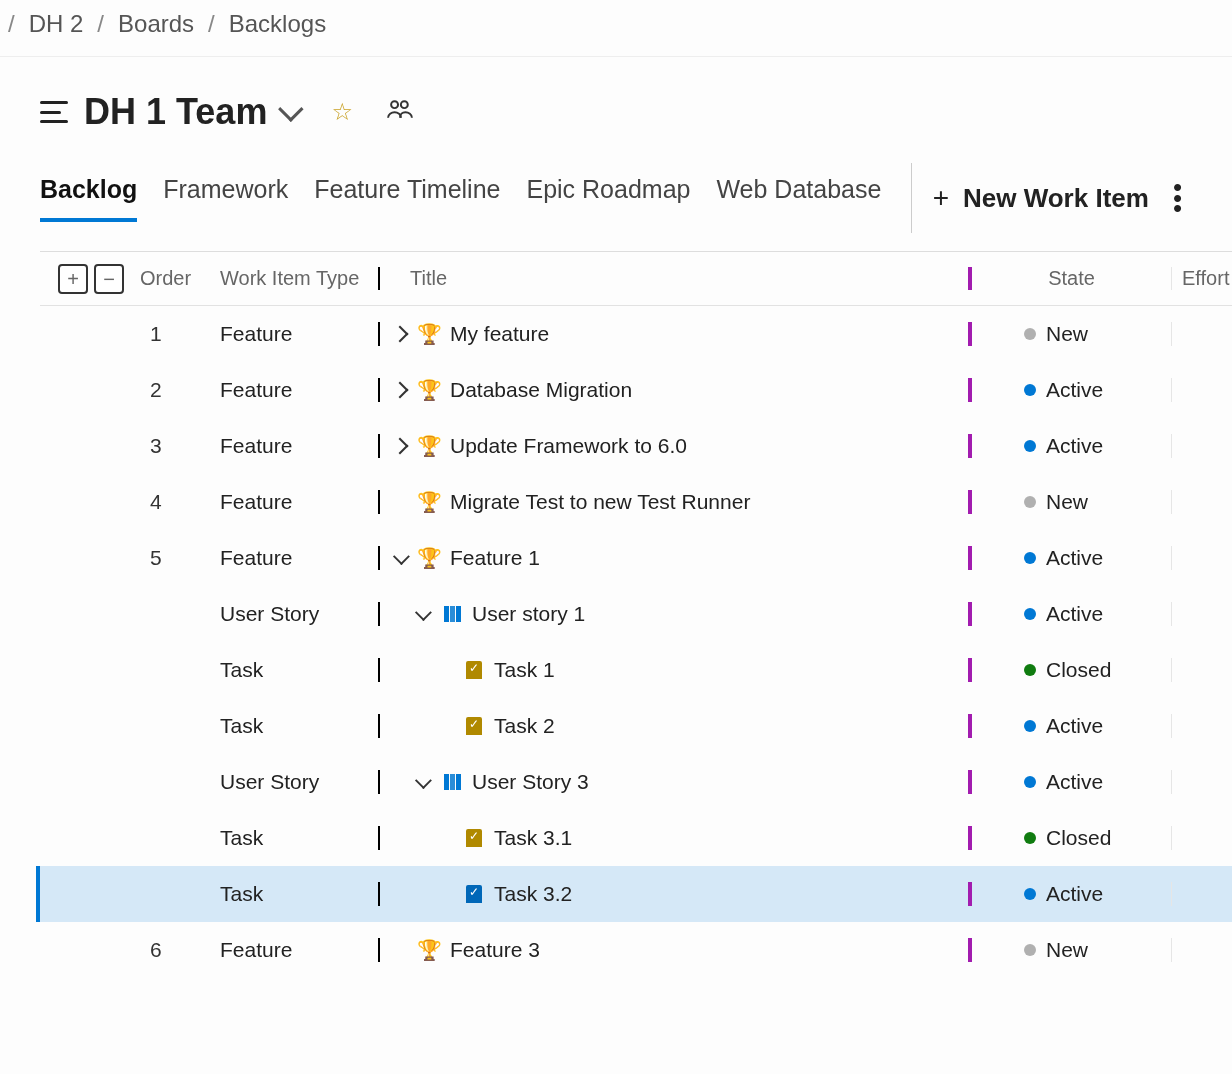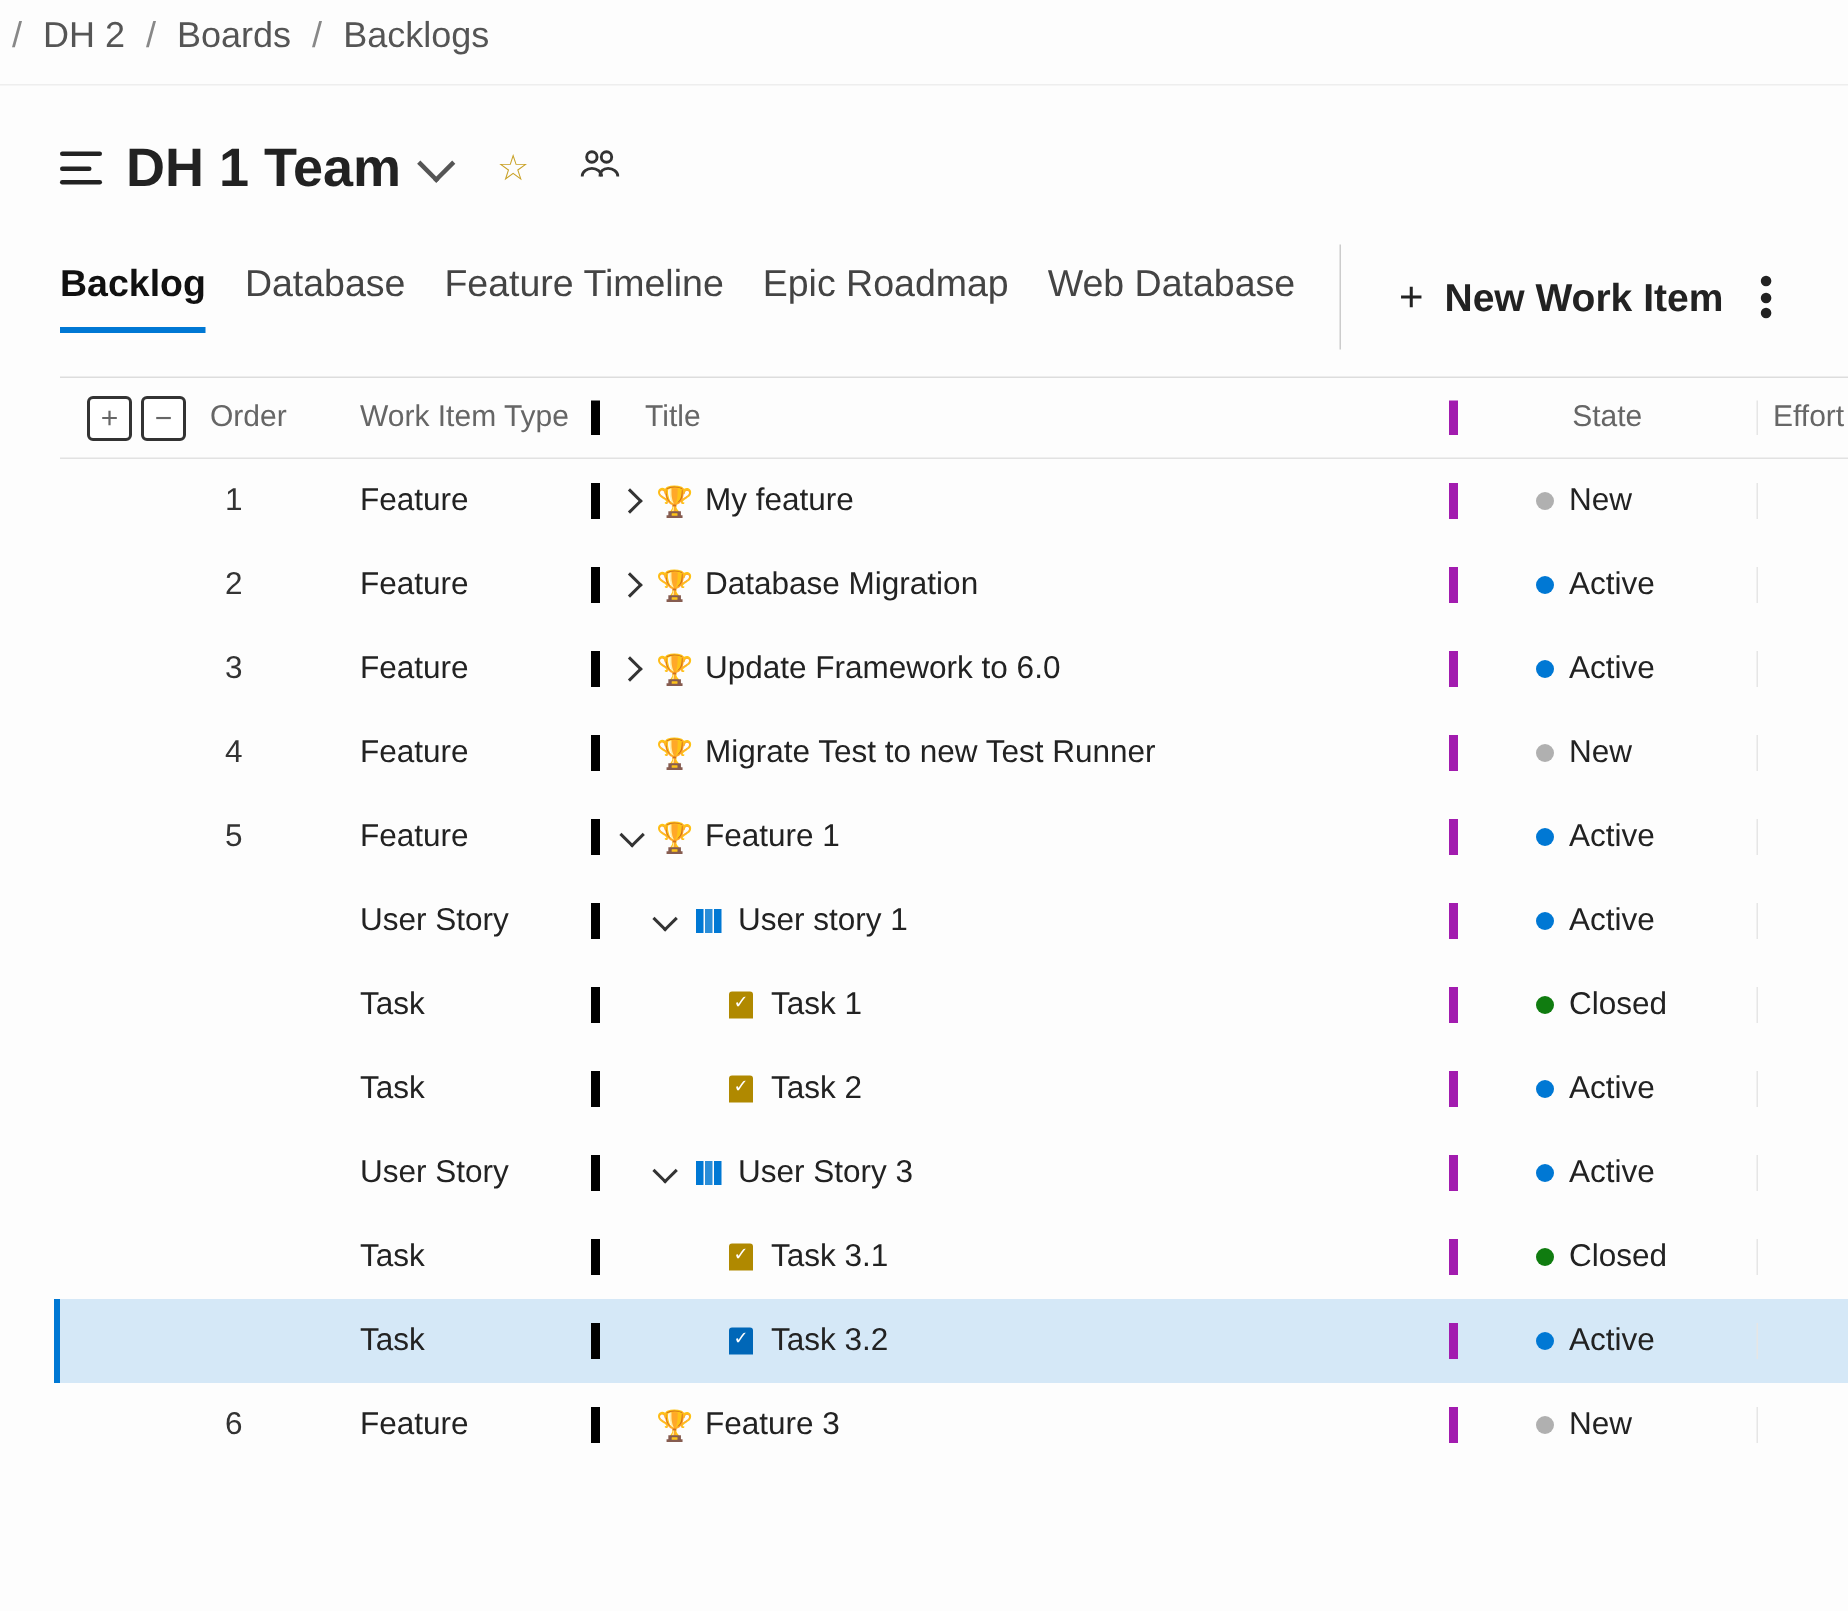--- a/index.html
+++ b/index.html
@@ -90,22 +90,22 @@
   .grid-head {
     display: flex;
     align-items: center;
     height: 54px;
     color: #666;
     font-size: 20px;
     border-bottom: 1px solid #e2e2e2;
   }
   .col-expand { width: 100px; display:flex; align-items:center; gap:6px; padding-left:18px;}
   .col-order  { width: 80px; text-align:left; }
-  .col-type   { width: 160px; border-right: 6px solid #000000; margin-left: 20px; }
-  .col-title  { flex: 1; padding-left: 30px; border-right: 6px solid #a21caf;}
+  .col-type   { width: 160px; border-right: 2px solid #000000; }
+  .col-title  { flex: 1; padding-left: 30px; border-right: 4px solid #a21caf;}
   .col-state  { width: 200px; text-align: center; border-right: 1px solid #e6e6e6;}
   .col-effort { width: 60px; padding-left: 10px; }
 
   .exp-btn {
     width: 30px; height: 30px; border: 2px solid #333; border-radius: 4px;
     display:flex; align-items:center; justify-content:center;
     font-size: 20px; line-height: 1; cursor: pointer; background:#fff;
   }
 
   .row {
@@ -175,21 +175,21 @@
         <circle cx="16" cy="6" r="3.2"></circle>
       <path d="M1 18c0-3 3-5 6-5s6 2 6 5"></path>
         <path d="M12 18c0-3 2-5 5-5s6 2 6 5"></path>
     </svg>
   </span>
 </div>
 
 <div class="tabs-row">
   <div class="tabs" id="tabs">
       <span class="tab active">Backlog</span>
-      <span class="tab">Database</span>
+      <span class="tab">Framework</span>
       <span class="tab">Feature Timeline</span>
       <span class="tab">Epic Roadmap</span>
       <span class="tab">Web Database</span>
     </div>
   <div class="vdiv"></div>
   <div class="actions-right">
     <div class="new-item">
       <span class="plus-icon">+</span>
       <span>New Work Item</span>
     </div>

